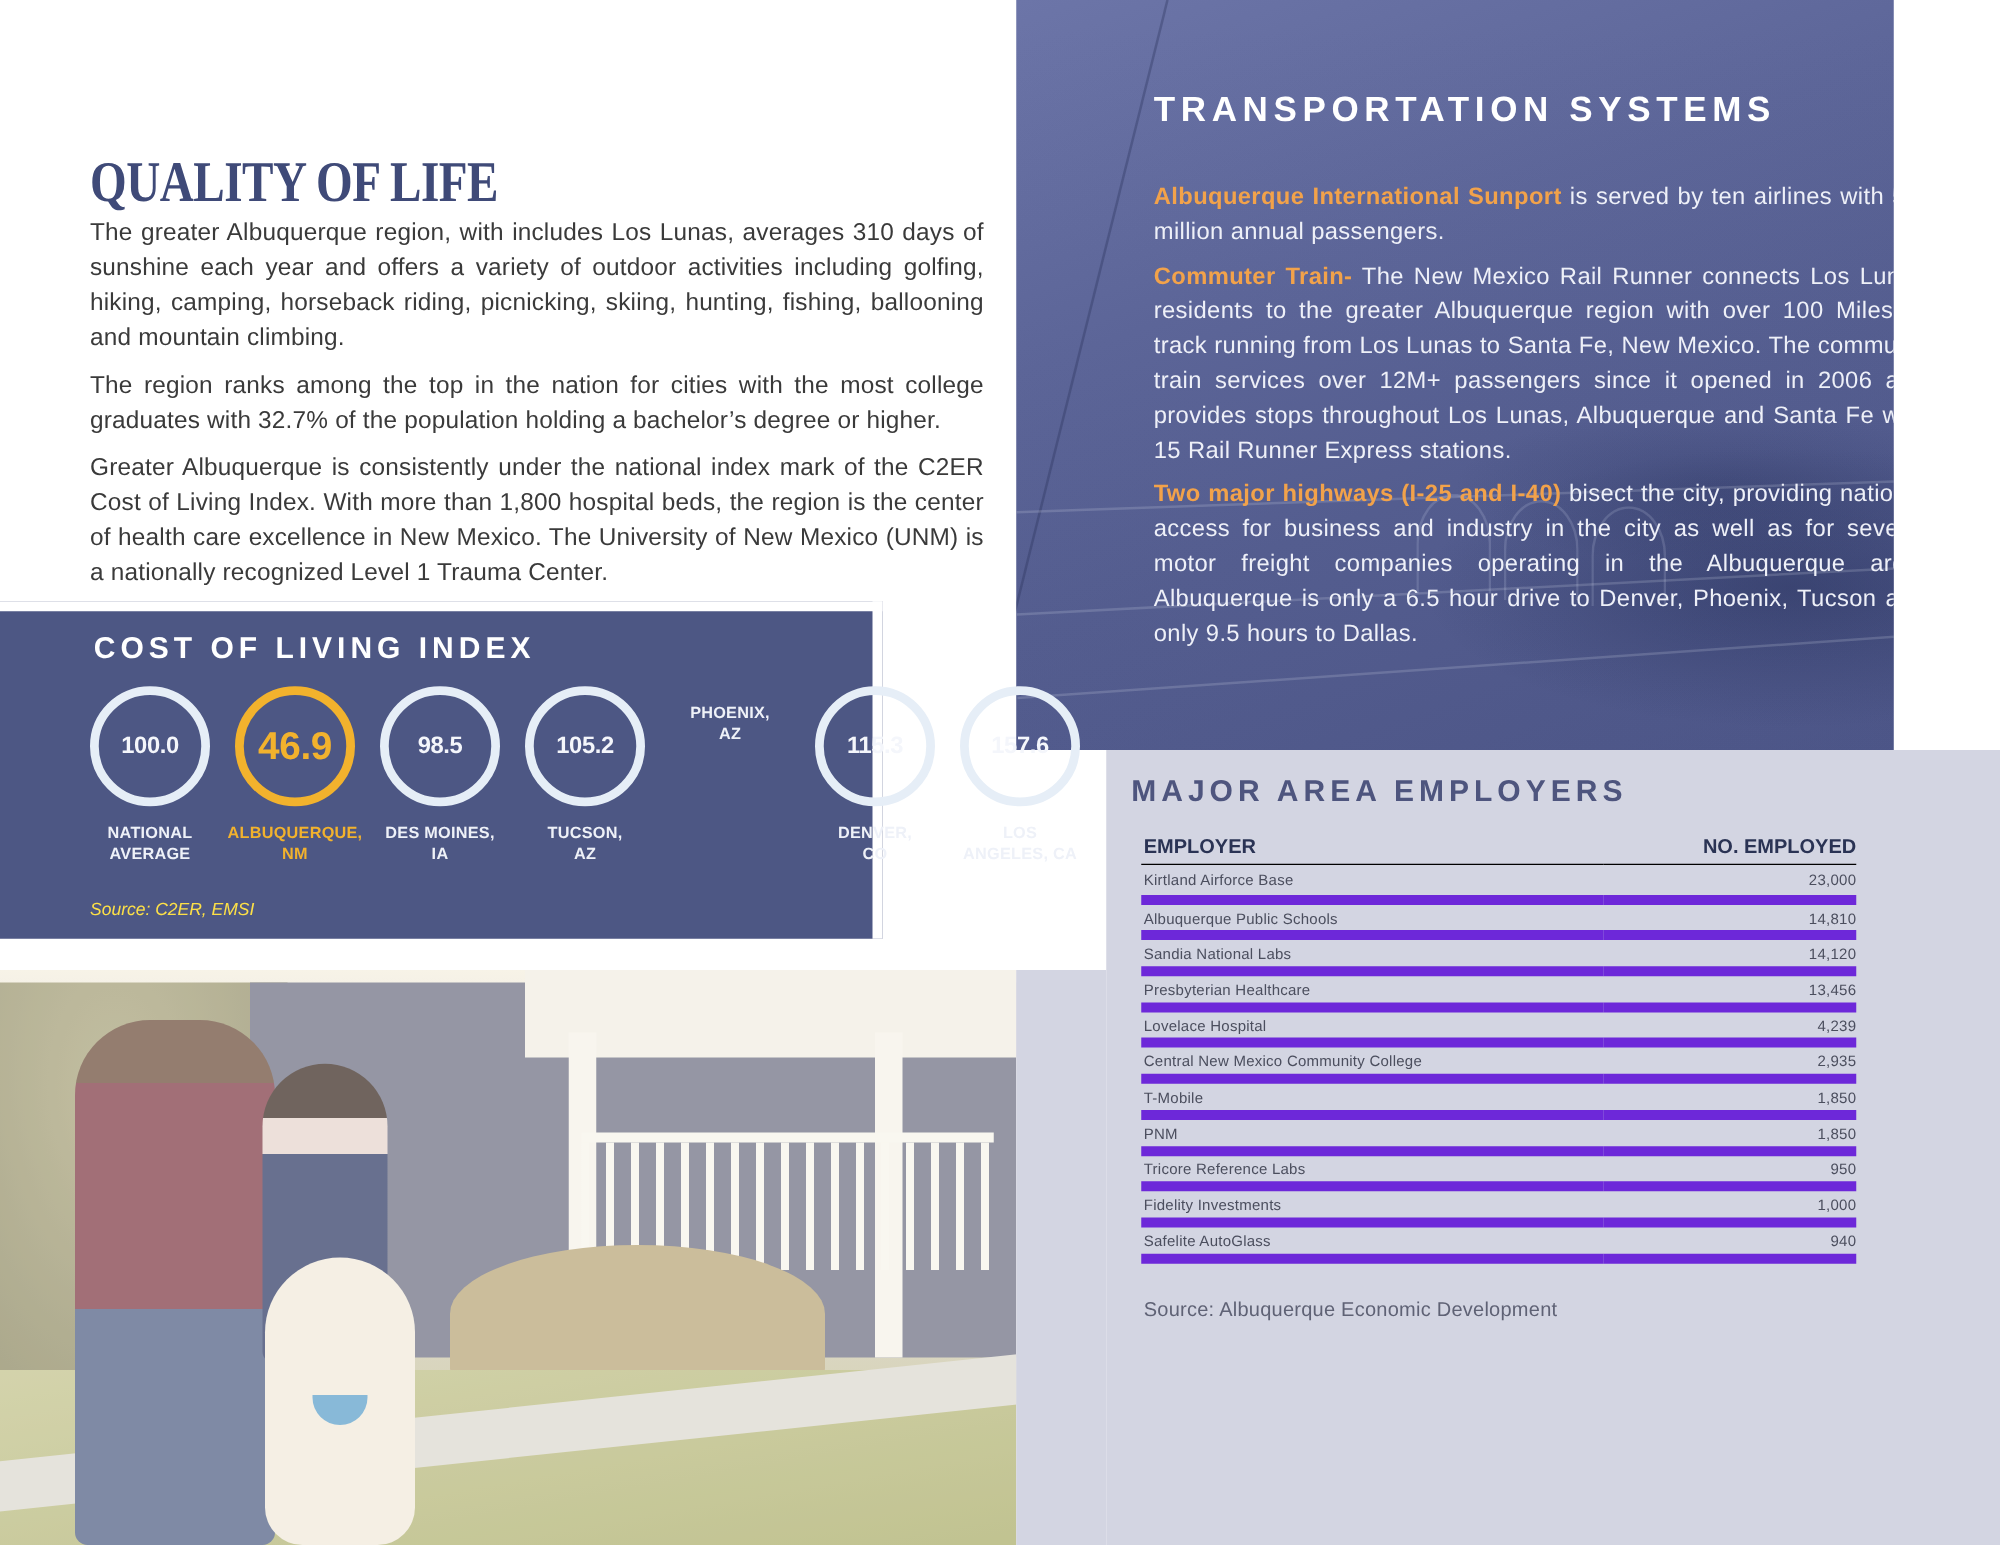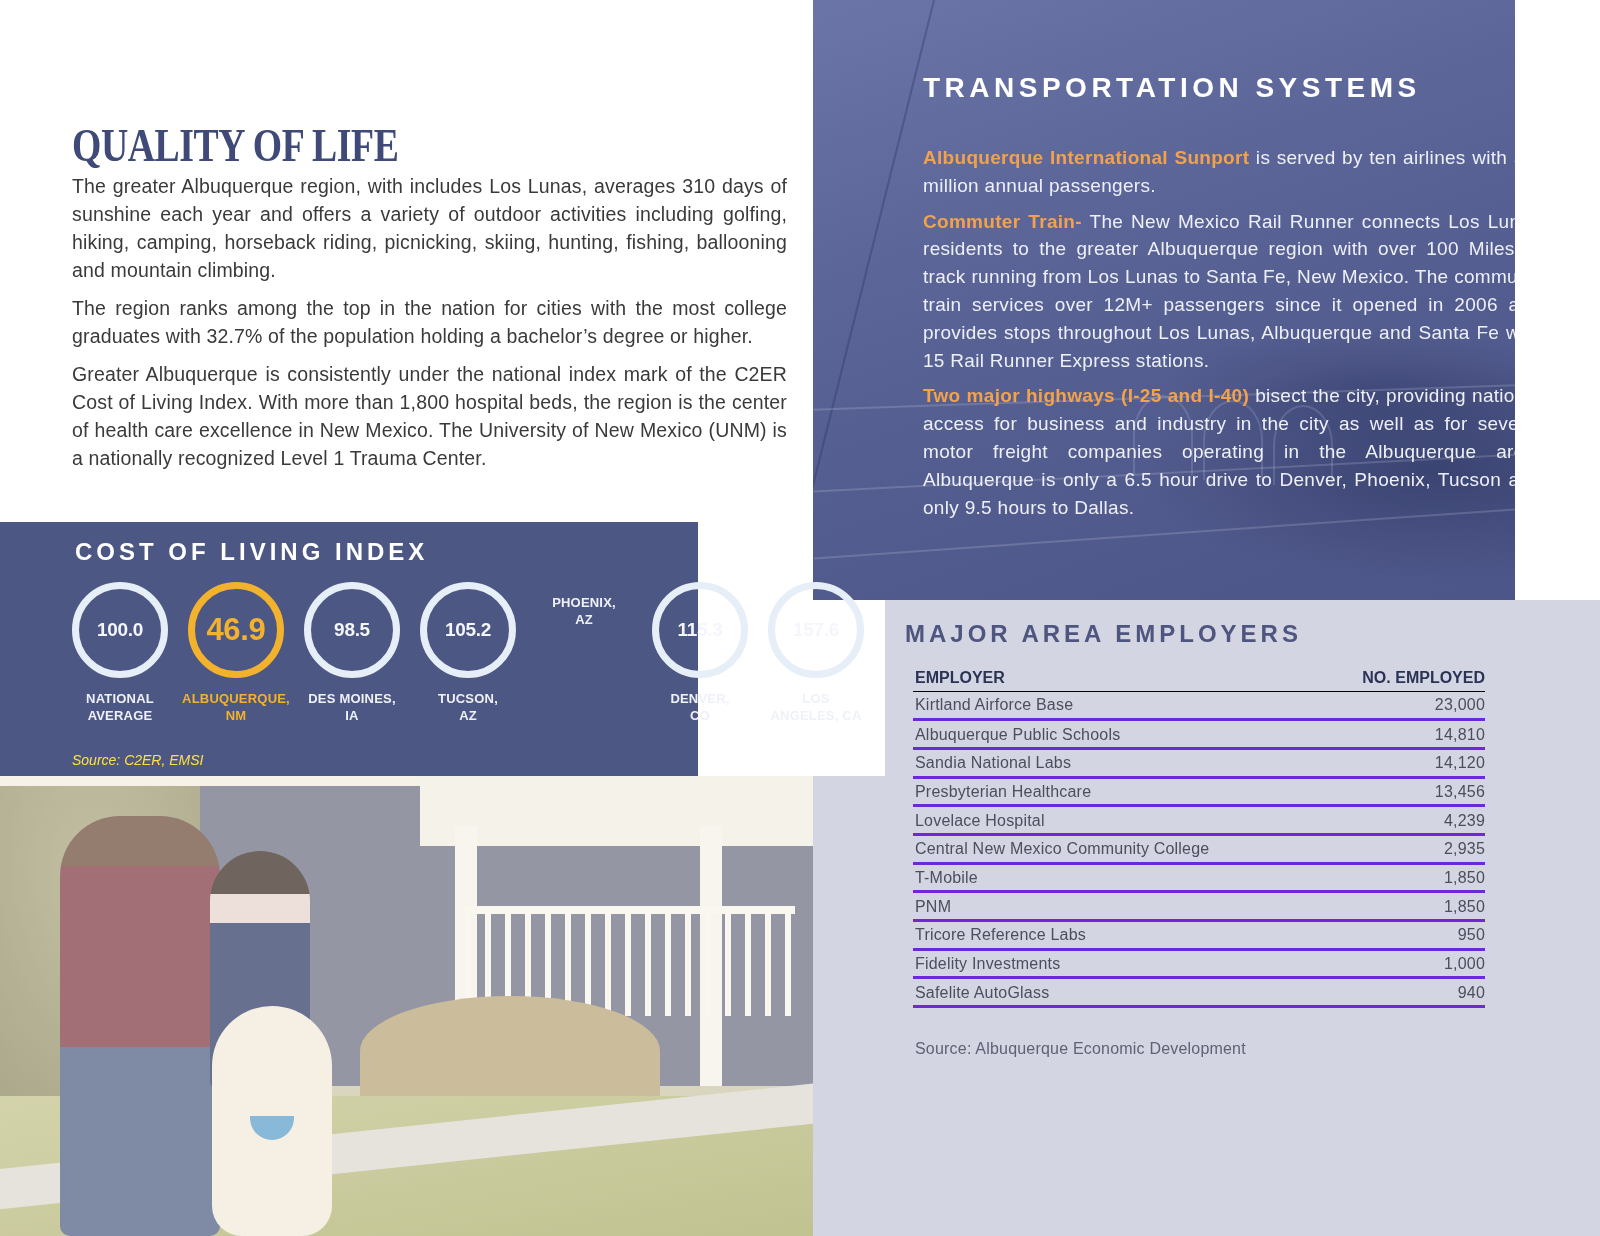--- a/index.html
+++ b/index.html
@@ -46,21 +46,21 @@
       margin-bottom: 40px; white-space: nowrap;
     }
     .transport p {
       font-size: 19px; line-height: 27.8px; color: #eef0f8; text-align: justify;
       margin-bottom: 8px; letter-spacing: 0.3px;
     }
     .hl { color: #f2a24a; font-weight: bold; }
 
     
     .col-panel {
-      position: absolute; left: 0; top: 514px; width: 706px; height: 270px;
+      position: absolute; left: 0; top: 481px; width: 706px; height: 270px;
       background: #4d5784; border-top: 8px solid #ffffff; border-right: 8px solid #ffffff;
     }
     .col-title {
       position: absolute; left: 75px; top: 16px; font-size: 24px; color: #ffffff;
       letter-spacing: 4px; white-space: nowrap;
     }
     .col-row { position: absolute; left: 62px; top: 60px; display: flex; }
     .col-item { width: 116px; display: flex; flex-direction: column; align-items: center; }
     .col-ring {
       width: 96px; height: 96px; border-radius: 50%; border: 7px solid #e6eef7;
@@ -124,22 +124,22 @@
       position: absolute; left: 20px; top: 20px; font-size: 24px; color: #4e557e;
       letter-spacing: 4px; white-space: nowrap;
     }
     .emp-table { position: absolute; left: 28px; top: 66px; width: 572px; border-collapse: collapse; }
     .emp-table th {
       font-size: 16px; font-weight: bold; color: #2a3354; text-align: left; padding: 2px 0 3px 0;
       border-bottom: 1px solid #000000; height: 25px;
     }
     .emp-table th.num, .emp-table td.num { text-align: right; }
     .emp-table td {
-      font-size: 16px; color: #4b4e5e; padding: 3px 0 2px 0; height: 28.7px;
-      border-bottom: 3px solid #6d28d9; letter-spacing: 0.2px;
+      font-size: 12px; color: #4b4e5e; padding: 3px 0 2px 0; height: 28.7px;
+      border-bottom: 8px solid #6d28d9; letter-spacing: 0.2px;
     }
     .emp-table td:first-child { padding-left: 2px; }
     .emp-table th:first-child { padding-left: 2px; }
     .emp-source { position: absolute; left: 30px; top: 440px; font-size: 16px; color: #5f6275; letter-spacing: 0.2px; }
   </style>
 </head>
 <body>
 
 <section class="qol">
   <h1 class="qol-title">QUALITY OF LIFE</h1>

